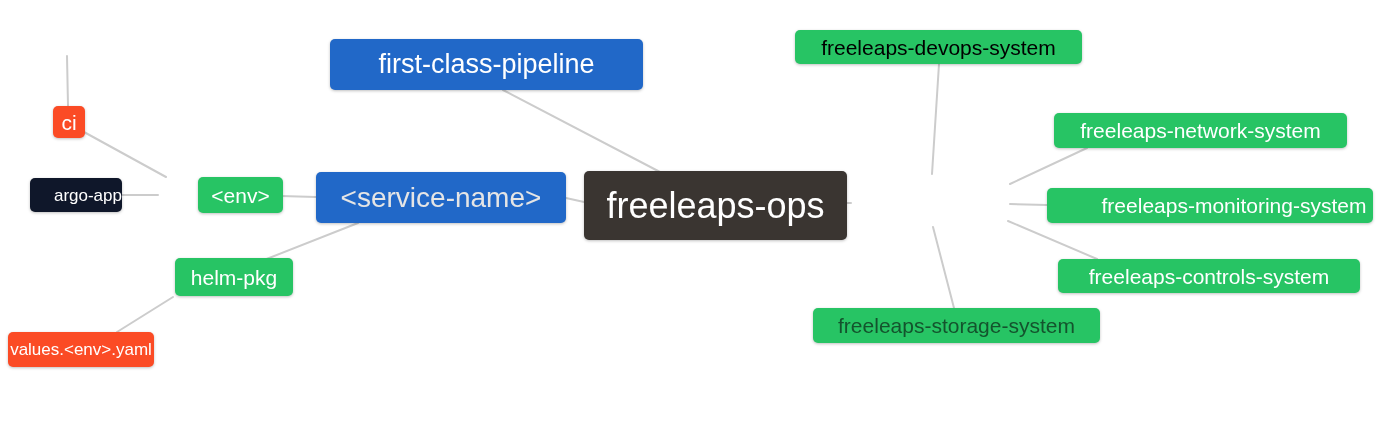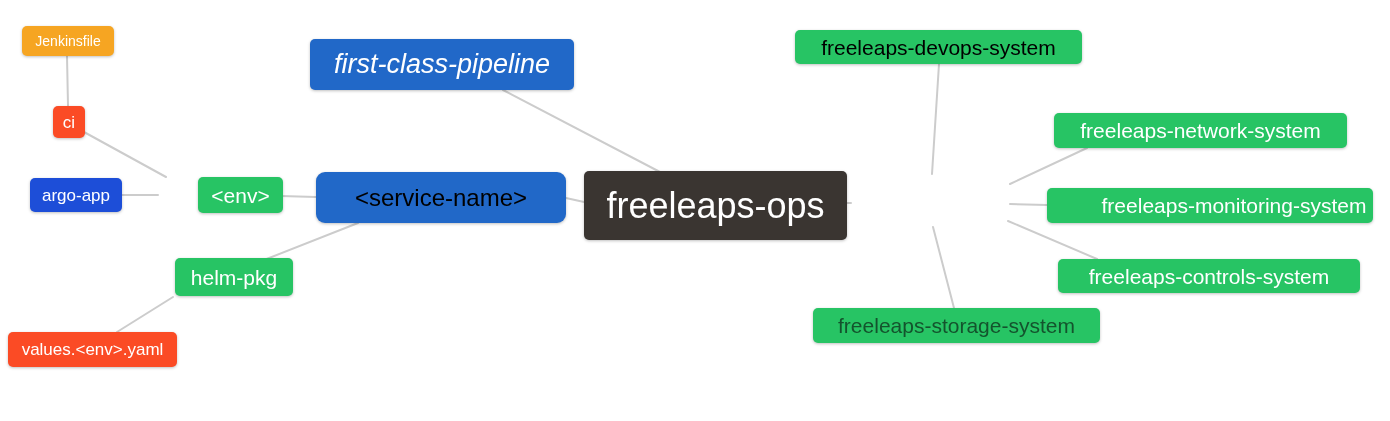--- a/index.html
+++ b/index.html
@@ -54,43 +54,40 @@
       <line x1="847" y1="203" x2="851" y2="203" stroke="#cccccc" stroke-width="2" stroke-linecap="round"></line>
       <line x1="932" y1="174" x2="939" y2="64" stroke="#cccccc" stroke-width="2" stroke-linecap="round"></line>
       <line x1="1010" y1="184" x2="1087" y2="148" stroke="#cccccc" stroke-width="2" stroke-linecap="round"></line>
       <line x1="1010" y1="204" x2="1047" y2="205" stroke="#cccccc" stroke-width="2" stroke-linecap="round"></line>
       <line x1="1008" y1="221" x2="1097" y2="259" stroke="#cccccc" stroke-width="2" stroke-linecap="round"></line>
       <line x1="933" y1="227" x2="954" y2="308" stroke="#cccccc" stroke-width="2" stroke-linecap="round"></line>
     </svg>
 <div class="node" style="left: 584px; top: 171px; width: 263px; height: 69px; font-size: 36px; background: rgb(58, 53, 49); color: rgb(255, 255, 255);">
       <span>freeleaps-ops</span>
     </div>
-    <div class="node" style="left: 310px; top: 39px; width: 264px; height: 51px; font-size: 27px; background: rgb(33, 104, 200); color: rgb(255, 255, 255); font-style: italic;">
+    <div class="node" style="left: 330px; top: 39px; width: 313px; height: 51px; font-size: 27px; background: rgb(33, 104, 200); color: rgb(255, 255, 255);">
       <span>first-class-pipeline</span>
     </div>
-    <div class="node" style="left: 316px; top: 172px; width: 250px; height: 51px; font-size: 24px; background: rgb(33, 104, 200); color: #000000; border-radius: 9px;">
+    <div class="node" style="left: 316px; top: 172px; width: 250px; height: 51px; font-size: 28px; background: rgb(33, 104, 200); color: #e5e5e5;">
       <span>&lt;service-name&gt;</span>
     </div>
     <div class="node" style="left: 158px; top: 177px; width: 85px; height: 36px; font-size: 21px; background: rgb(39, 196, 100); color: rgb(255, 255, 255); margin-left: 40px;">
       <span>&lt;env&gt;</span>
     </div>
     <div class="node" style="left: 147px; top: 258px; width: 118px; height: 38px; font-size: 21px; background: rgb(39, 196, 100); color: rgb(255, 255, 255); margin-left: 28px;">
       <span>helm-pkg</span>
     </div>
-    <div class="node" style="left: 53px; top: 106px; width: 32px; height: 32px; font-size: 17px; background: rgb(251, 75, 37); color: rgb(255, 255, 255);">
+    <div class="node" style="left: 53px; top: 106px; width: 32px; height: 32px; font-size: 21px; background: rgb(251, 75, 37); color: rgb(255, 255, 255);">
       <span>ci</span>
     </div>
-    <div class="node" style="left: 30px; top: 178px; width: 92px; height: 34px; font-size: 17px; background: #1d4ed8; color: rgb(255, 255, 255);">
+    <div class="node" style="left: 30px; top: 178px; width: 92px; height: 34px; font-size: 17px; background: #0f172a; color: rgb(255, 255, 255); justify-content: flex-end;">
       <span>argo-app</span>
     </div>
-    <div class="node" style="left: 8px; top: 332px; width: 169px; height: 35px; font-size: 17px; background: rgb(251, 75, 37); color: rgb(255, 255, 255);">
+    <div class="node" style="left: 8px; top: 332px; width: 146px; height: 35px; font-size: 17px; background: rgb(251, 75, 37); color: rgb(255, 255, 255);">
       <span>values.&lt;env&gt;.yaml</span>
-    </div>
-    <div class="node" style="left: 22px; top: 26px; width: 92px; height: 30px; font-size: 14px; background: rgb(246, 165, 34); color: rgb(255, 255, 255);">
-      <span>Jenkinsfile</span>
     </div>
     <div class="node" style="left: 795px; top: 30px; width: 287px; height: 34px; font-size: 21px; background: rgb(39, 196, 100); color: #000000;">
       <span>freeleaps-devops-system</span>
     </div>
     <div class="node" style="left: 1054px; top: 113px; width: 293px; height: 35px; font-size: 21px; background: rgb(39, 196, 100); color: rgb(255, 255, 255);">
       <span>freeleaps-network-system</span>
     </div>
     <div class="node" style="left: 1047px; top: 188px; width: 326px; height: 35px; font-size: 21px; background: rgb(39, 196, 100); color: rgb(255, 255, 255); padding-left: 48px;">
       <span>freeleaps-monitoring-system</span>
     </div>

